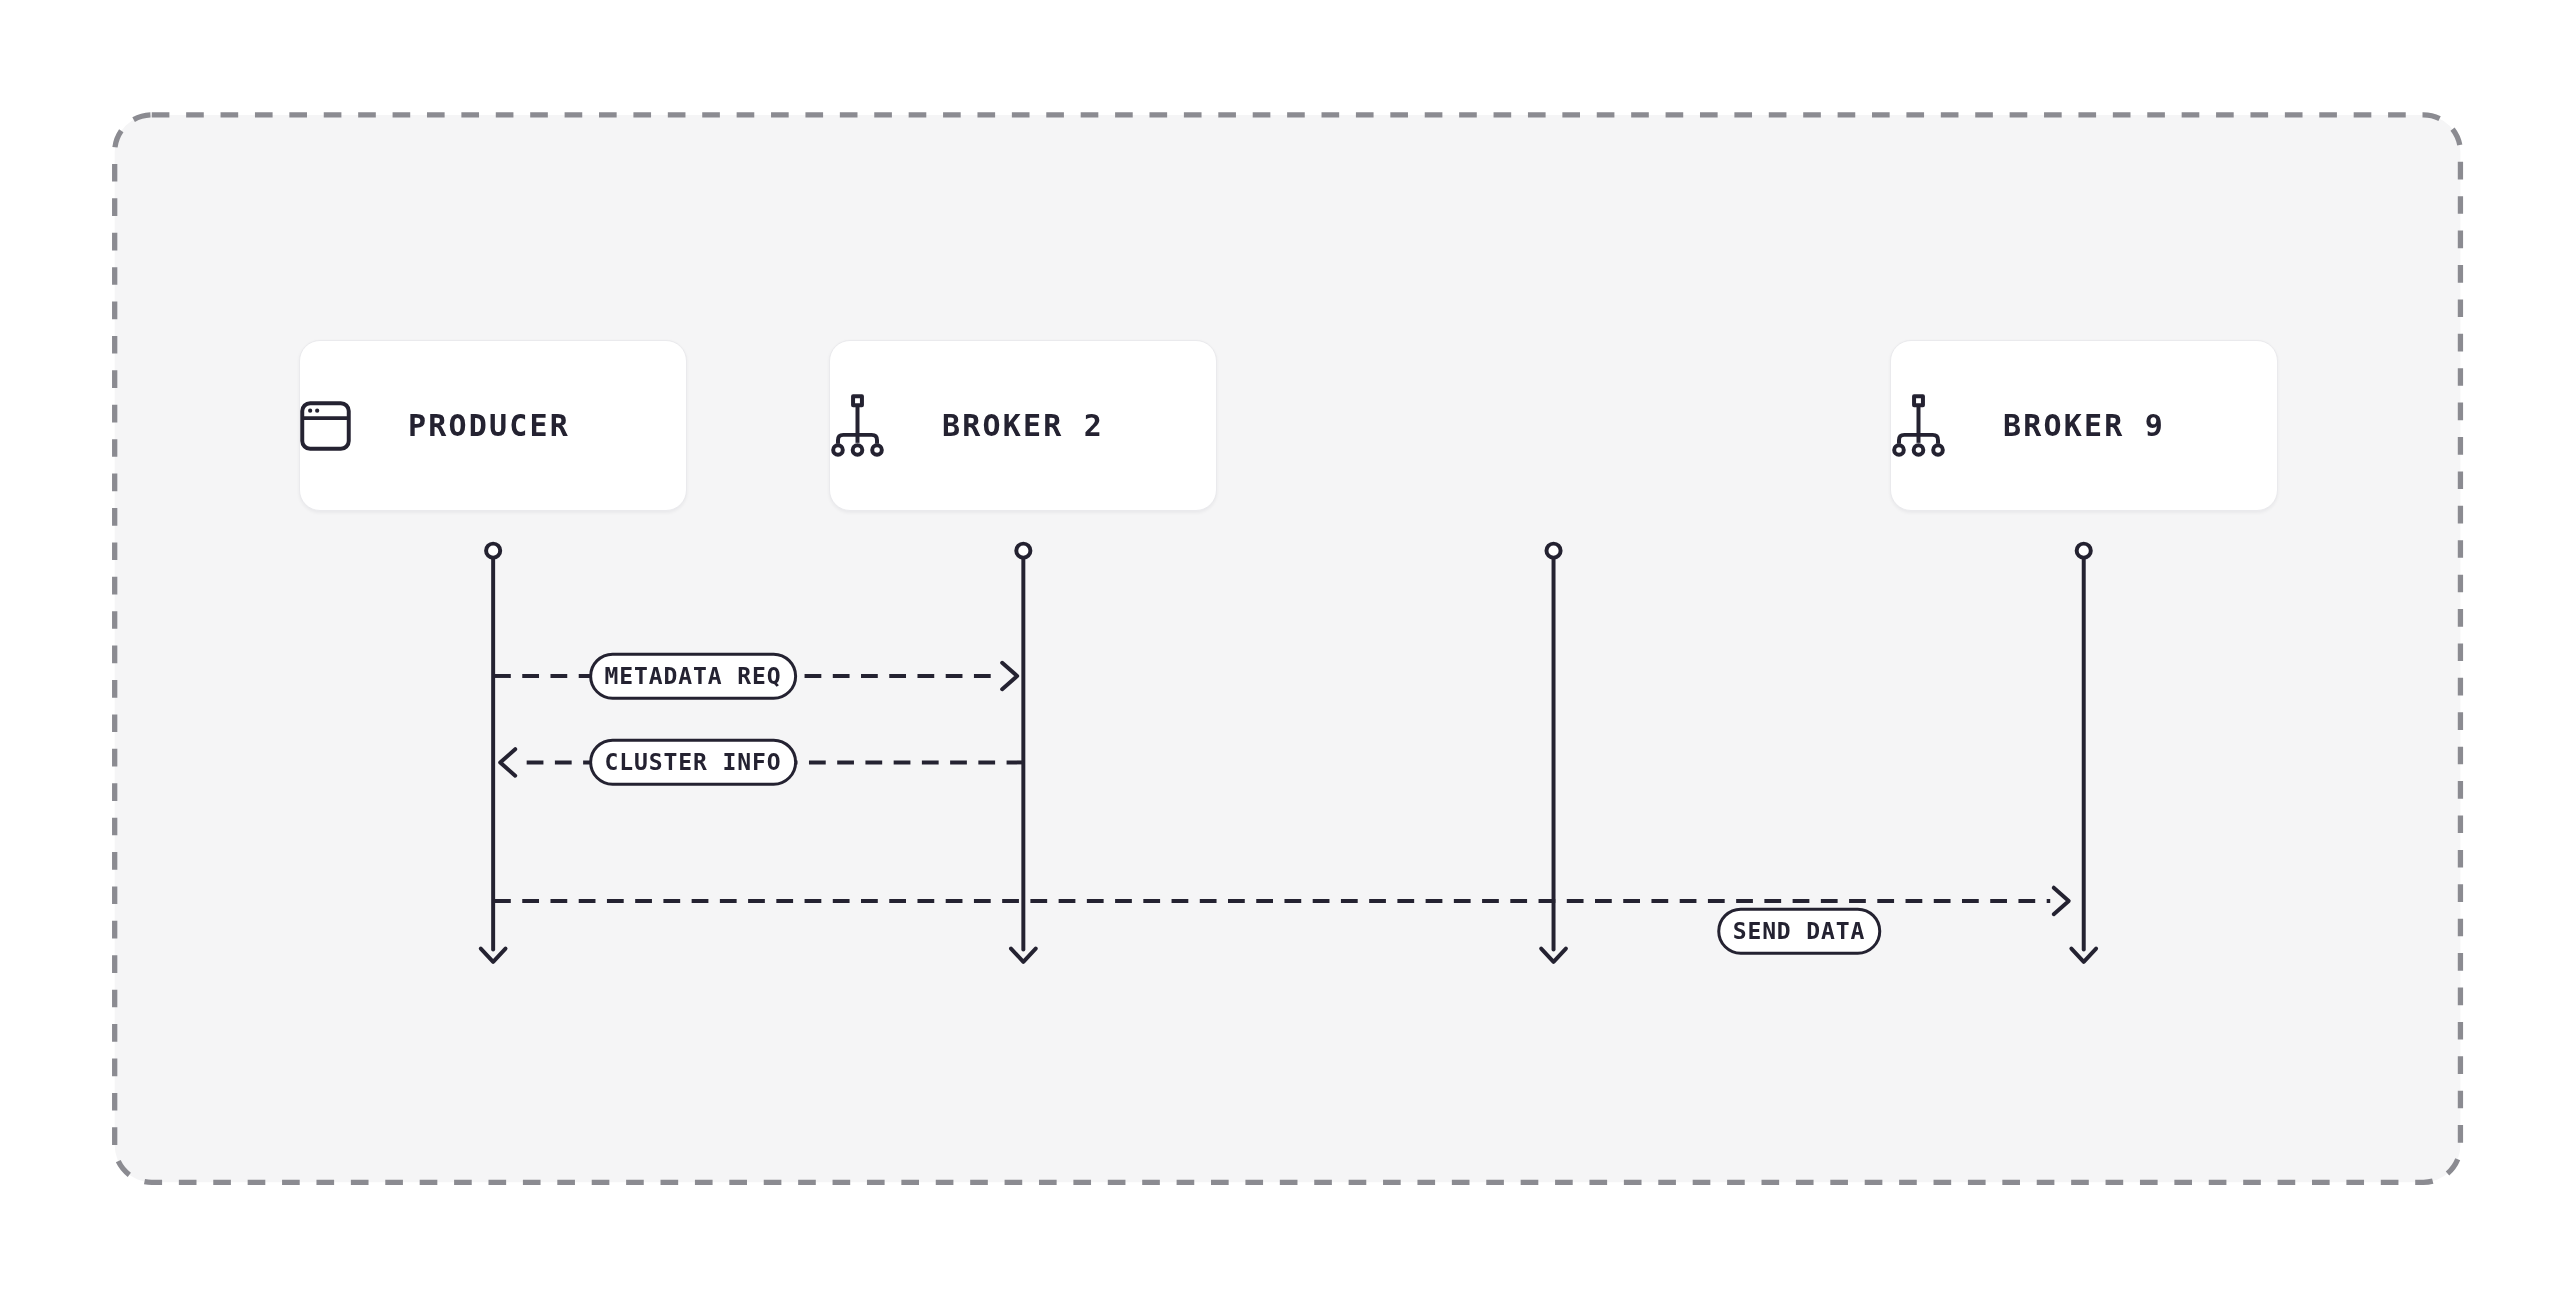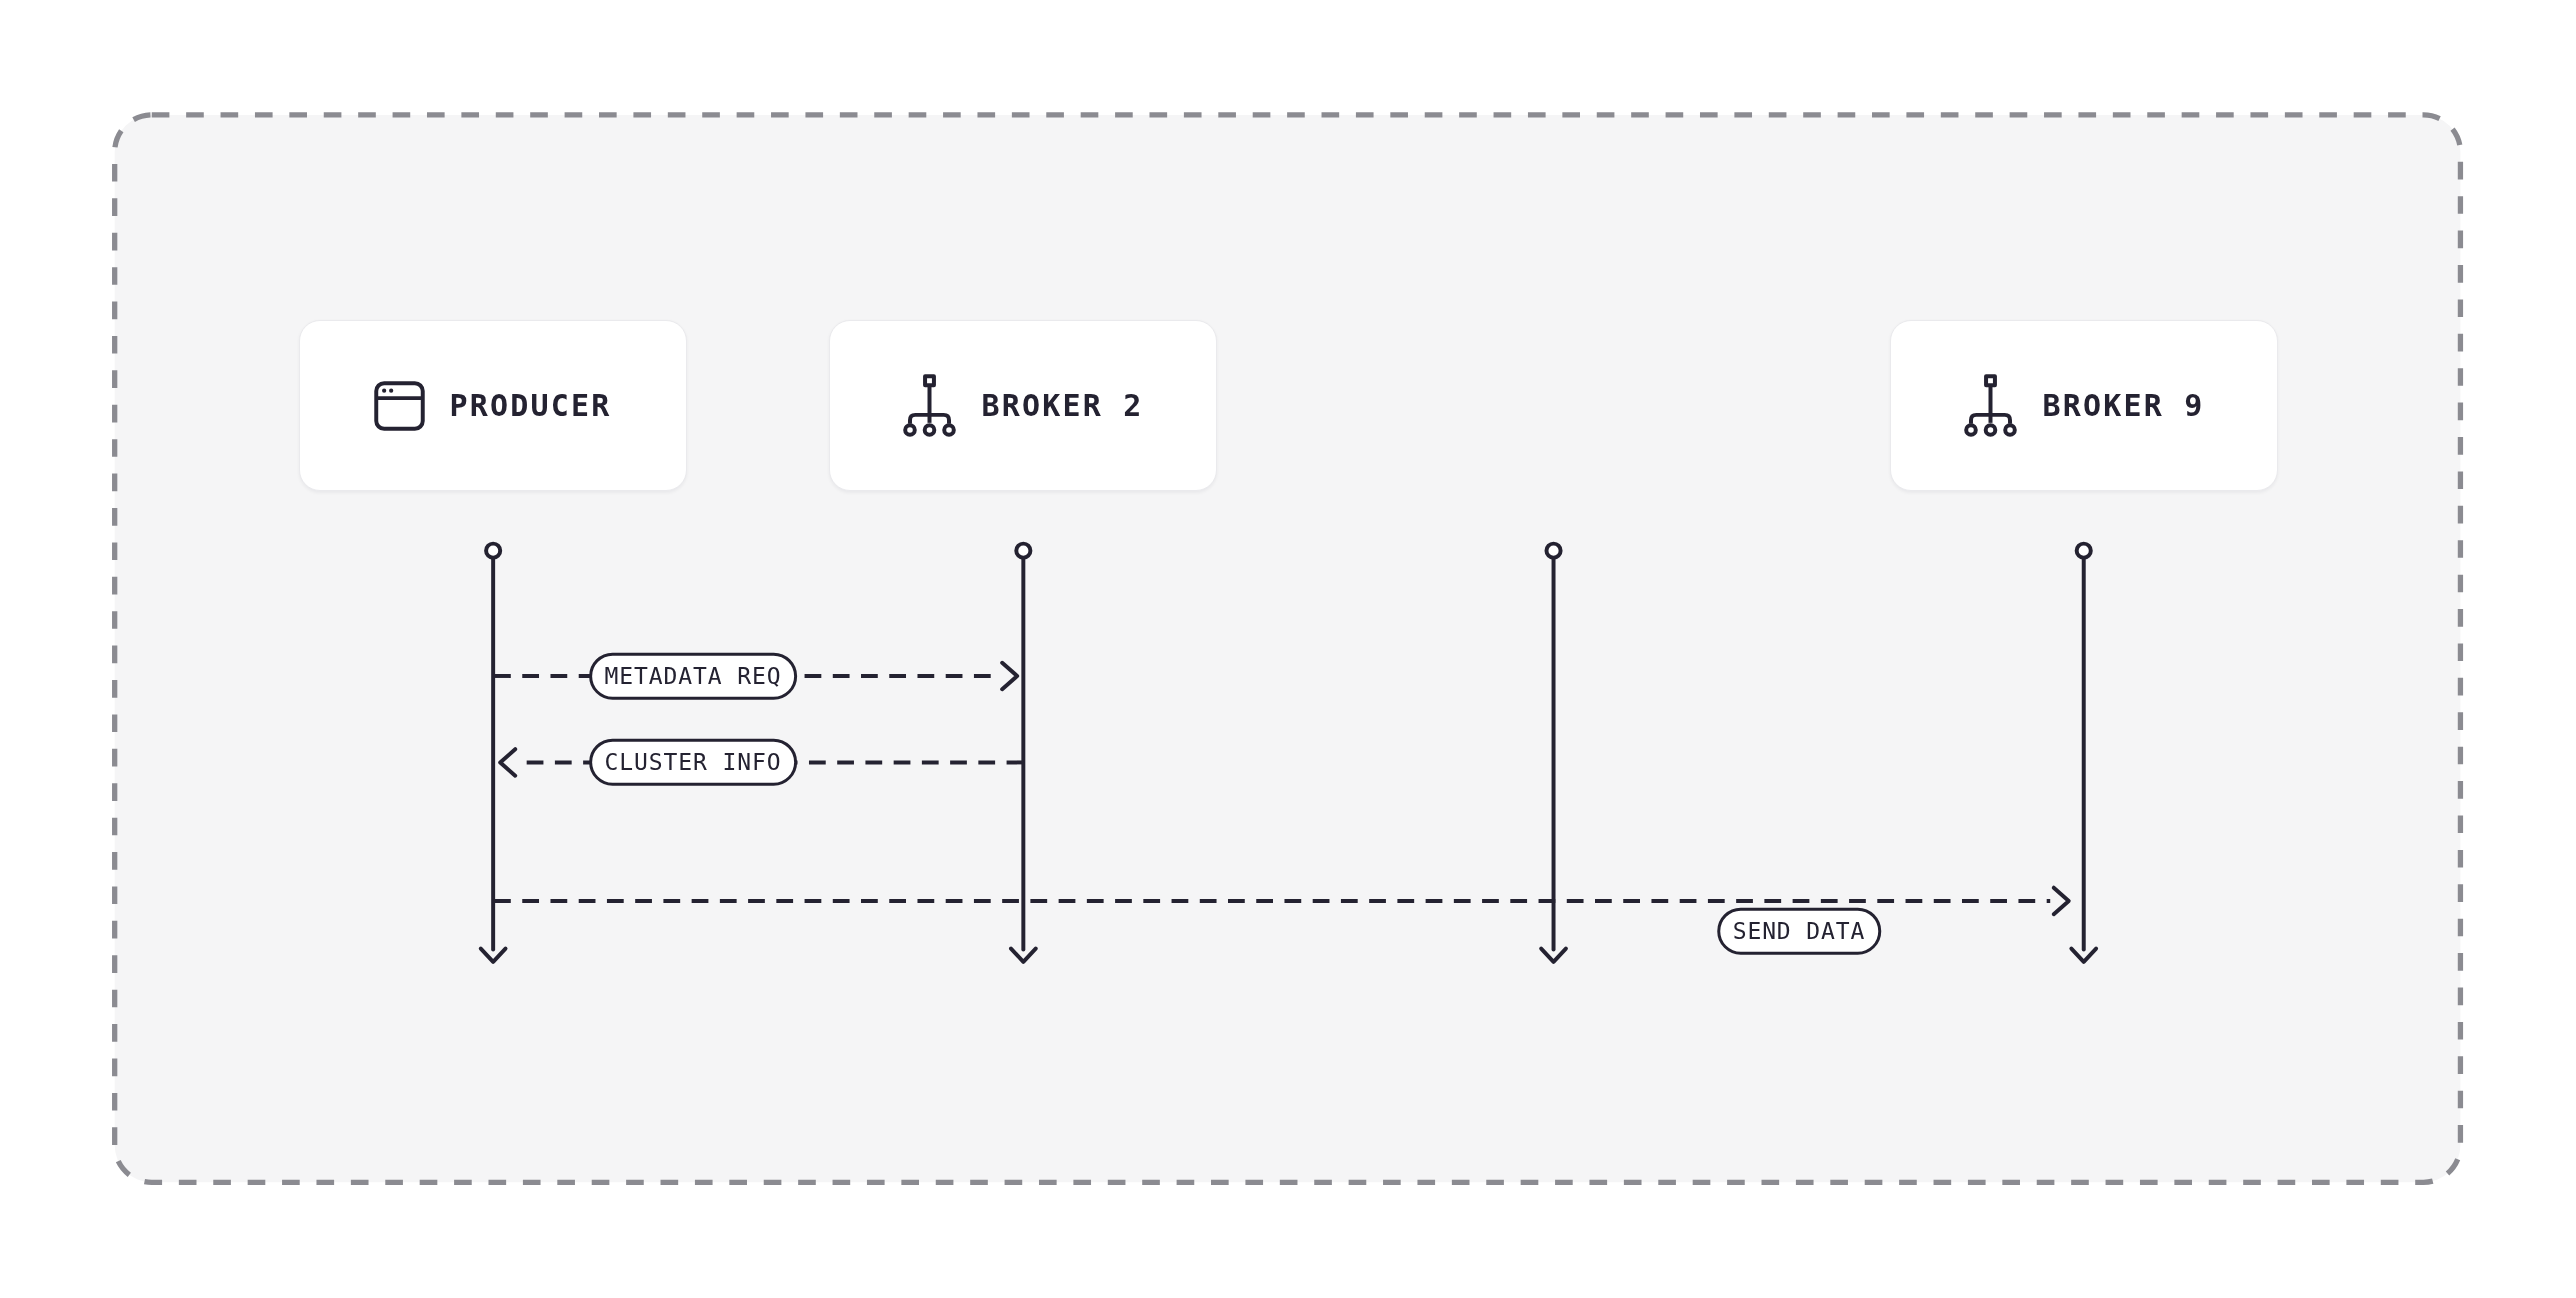--- a/index.html
+++ b/index.html
@@ -16,38 +16,38 @@
     position:relative;
     width:2576px;height:1299px;
     background:var(--canvas);
     font-family:"DejaVu Sans Mono","Liberation Mono",monospace;
     overflow:hidden;
   }
   svg.layer{position:absolute;left:0;top:0;}
   .frame-rect{fill:var(--frame-fill);stroke:var(--frame-border);}
   .ink-line{stroke:var(--ink);fill:none;}
   .actor-card{
-    position:absolute;top:320px;width:388px;height:171px;
+    position:absolute;top:340px;width:388px;height:171px;
     background:var(--card-fill);
     border:1.8px solid var(--card-border);
     border-radius:21px;
     box-shadow:0 1.8px 3.5px rgba(25,25,35,0.05);
-    display:flex;align-items:center;justify-content:center;gap:24px;
+    display:flex;align-items:center;gap:57px;
   }
   .actor-icon{color:var(--ink);display:flex;align-items:center;}
   .actor-icon svg{display:block;}
   .actor-label{
     font-size:30px;font-weight:bold;letter-spacing:2.2px;
     color:var(--ink);white-space:pre;line-height:1;
   }
   .pill{
     position:absolute;transform:translate(-50%,-50%);
     background:#ffffff;border:3.5px solid var(--ink);border-radius:881px;
     padding:8.8px 12.4px;
-    font-size:23px;font-weight:normal;letter-spacing:0.9px;line-height:1;
+    font-size:23px;font-weight:bold;letter-spacing:0.9px;line-height:1;
     color:var(--ink);white-space:pre;
   }
 </style>
 </head>
 <body>
 
 <div class="stage">
 
   <svg class="layer" width="2576" height="1299" viewBox="0 0 2920 1472">
 

